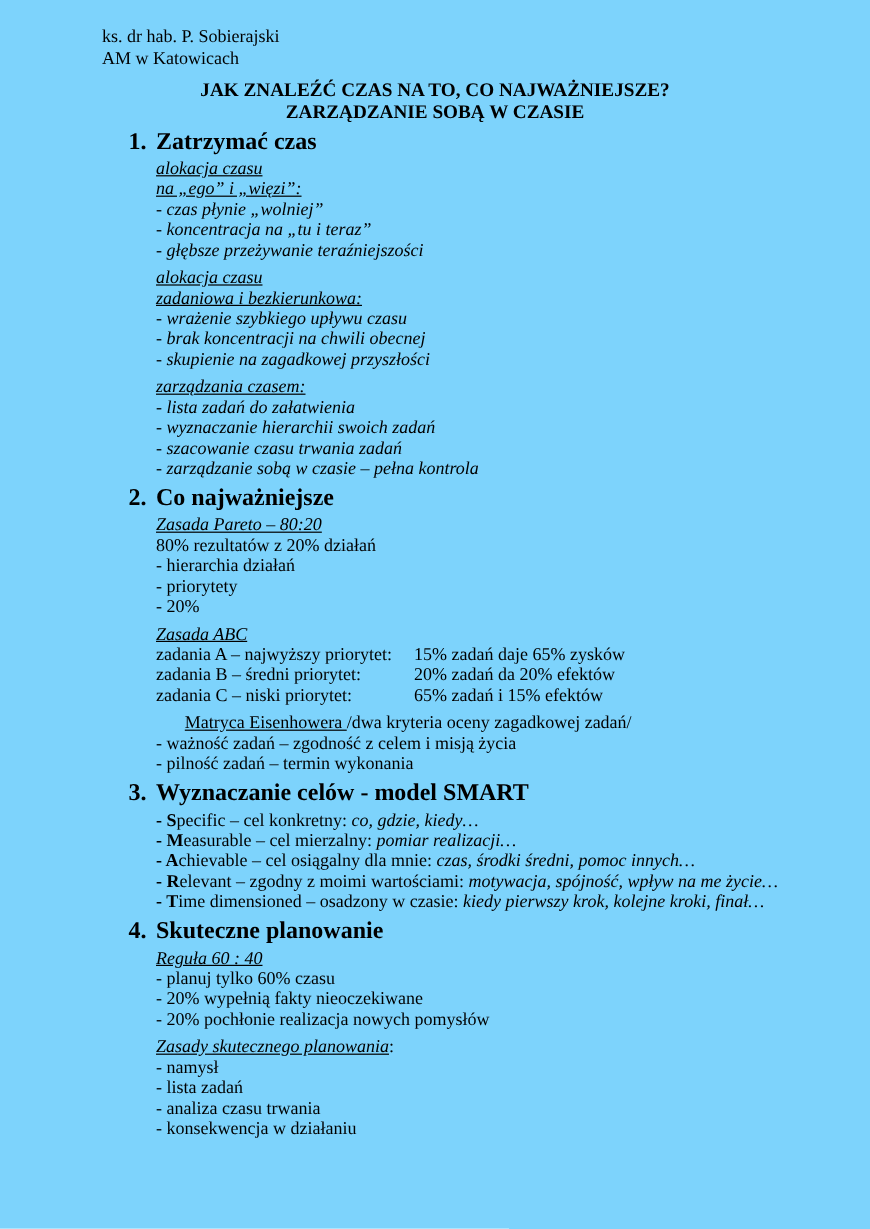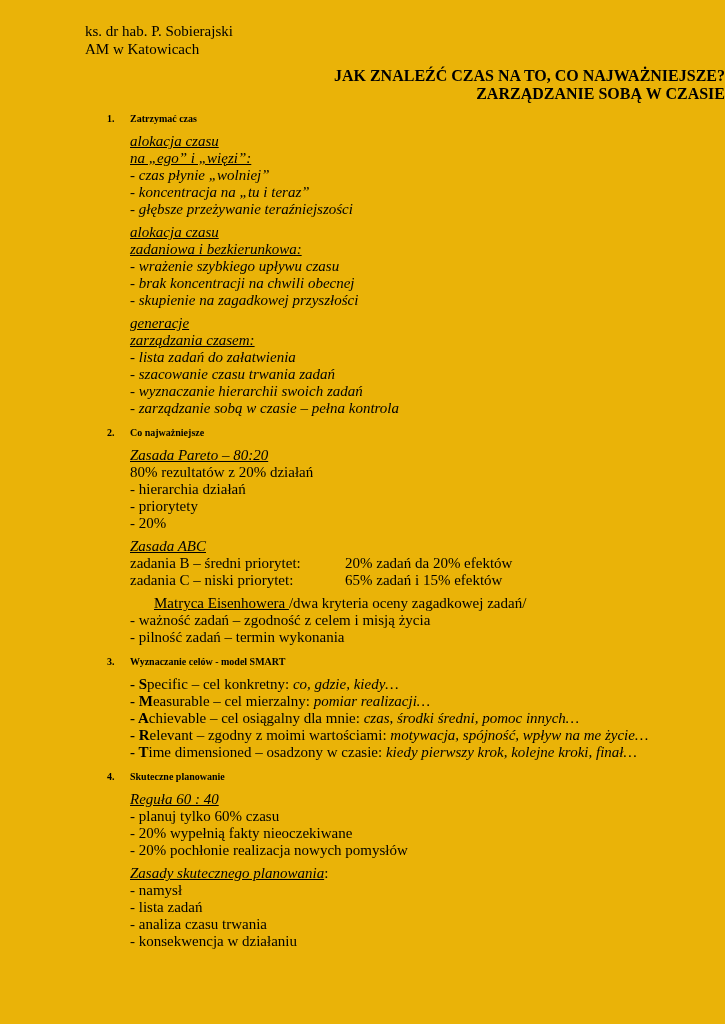--- a/index.html
+++ b/index.html
@@ -1,23 +1,23 @@
 <!DOCTYPE html>
 <html><head>
 <meta charset="utf-8">
 <style>
   html, body { margin:0; padding:0; background:#ffffff; }
   .page {
-    width:725px; height:1024px; background:#eab308; color:#000000;
+    width:725px; height:1024px; background:#7dd3fc; color:#000000;
     font-family:"Liberation Serif", "DejaVu Serif", serif;
     font-size:15px; position:relative; overflow:hidden; box-sizing:border-box;
   }
   .doc-header { margin:22px 0 0 85px; line-height:18px; }
-  .doc-title  { margin-top:9px; text-align:right; font-weight:bold; font-size:16px; line-height:18px; }
-  .sec-head   { margin:7px 0 6px 107px; font-weight:bold; font-size:10px; line-height:17px; }
+  .doc-title  { margin-top:9px; text-align:center; font-weight:bold; font-size:16px; line-height:18px; }
+  .sec-head   { margin:7px 0 6px 107px; font-weight:bold; font-size:20px; line-height:17px; }
   .sec-num    { display:inline-block; width:23px; }
   .block      { margin:0 0 6px 130px; line-height:17px; }
   .italic     { font-style:italic; }
   .u          { text-decoration:underline;font-style:italic; }
   .u-inline   { text-decoration:underline; white-space:pre-wrap;margin-left:24px; }
   .abc-row    { display:flex; }
   .abc-left   { width:215px; }
   .b          { font-weight:bold; }
   .i          { font-style:italic; }
 </style>
@@ -48,42 +48,45 @@
       <div>- głębsze przeżywanie teraźniejszości</div>
     </div>
     <div class="block italic">
       <div class="u">alokacja czasu</div>
       <div class="u">zadaniowa i bezkierunkowa:</div>
       <div>- wrażenie szybkiego upływu czasu</div>
       <div>- brak koncentracji na chwili obecnej</div>
       <div>- skupienie na zagadkowej przyszłości</div>
     </div>
     <div class="block italic">
-      <div class="u">generacje</div>
       <div class="u">zarządzania czasem:</div>
       <div>- lista zadań do załatwienia</div>
+      <div>- wyznaczanie hierarchii swoich zadań</div>
       <div>- szacowanie czasu trwania zadań</div>
-      <div>- wyznaczanie hierarchii swoich zadań</div>
       <div>- zarządzanie sobą w czasie – pełna kontrola</div>
     </div>
   </div>
 
   <div>
     <div class="sec-head">
       <span class="sec-num">2.</span><span>Co najważniejsze</span>
     </div>
     <div class="block">
       <div class="u">Zasada Pareto – 80:20</div>
       <div>80% rezultatów z 20% działań</div>
       <div>- hierarchia działań</div>
       <div>- priorytety</div>
       <div>- 20%</div>
     </div>
     <div class="block">
       <div class="u">Zasada ABC</div>
+      <div class="abc-row">
+        <div class="abc-left">zadania A – najwyższy priorytet:</div>
+        <div>15% zadań daje 65% zysków</div>
+      </div>
       <div class="abc-row">
         <div class="abc-left">zadania B – średni priorytet:</div>
         <div>20% zadań da 20% efektów</div>
       </div>
       <div class="abc-row">
         <div class="abc-left">zadania C – niski priorytet:</div>
         <div>65% zadań i 15% efektów</div>
       </div>
     </div>
     <div class="block">

